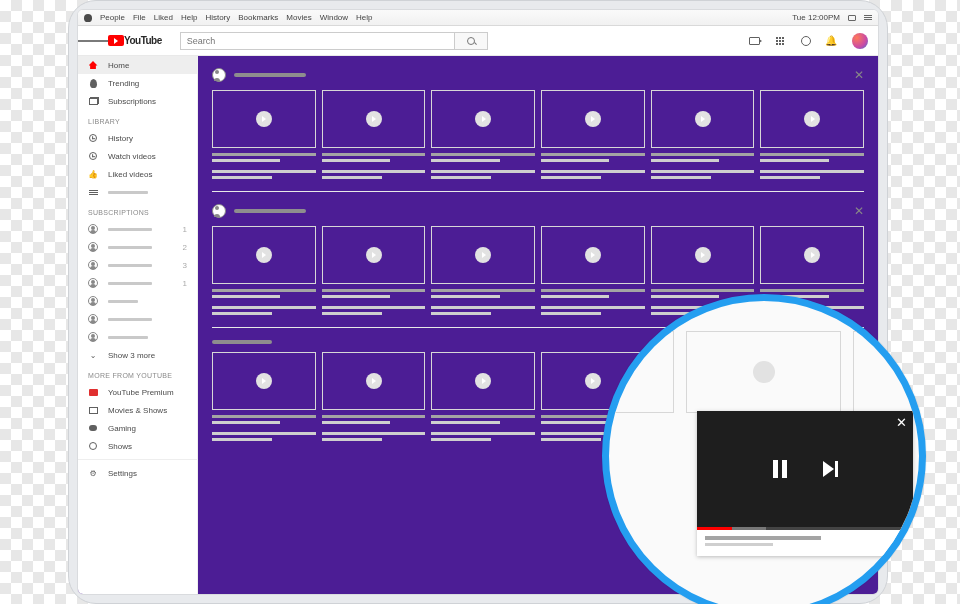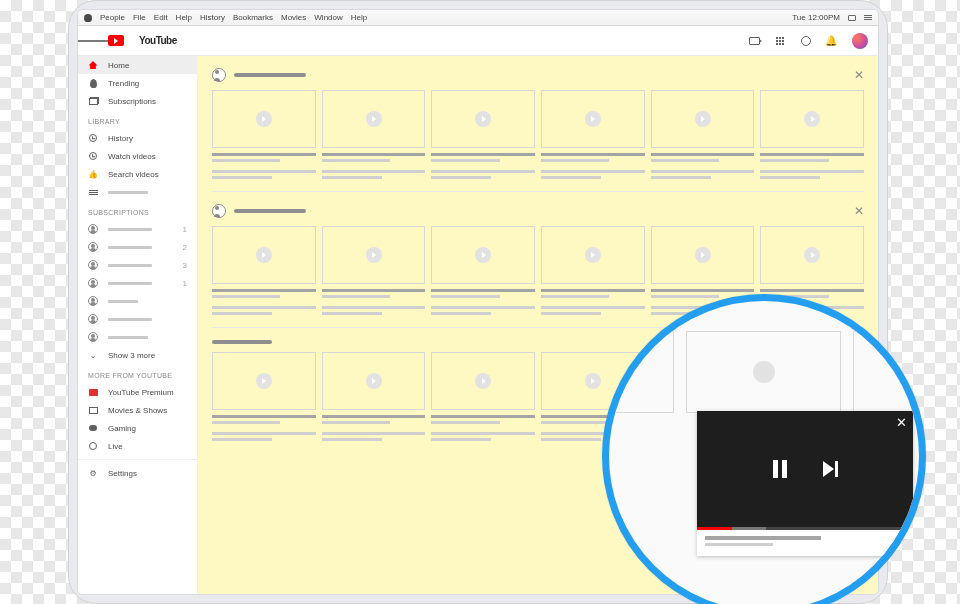--- a/index.html
+++ b/index.html
@@ -17,41 +17,41 @@
 .menubar .ml{display:flex;gap:8px;align-items:center}
 .menubar .mr{display:flex;gap:8px;align-items:center}
 .apple{width:8px;height:8px;background:#4a4a4a;border-radius:50% 50% 45% 45%}
 .sq{width:8px;height:6px;border:1px solid #666;border-radius:1px}
 .burg{width:8px;display:flex;flex-direction:column;gap:1px}
 .burg span{height:1px;background:#666}
 
 .ytbar{height:30px;background:#fff;border-bottom:1px solid #e9e9e9;display:flex;align-items:center}
 .menu-btn{width:30px;display:flex;align-items:center;justify-content:center}
 .menu-btn span,.menu-burg span{display:block;width:12px;height:2px;background:#7a7a7a;margin:1px 0}
-.ytlogo{display:flex;align-items:center;gap:15px;margin-right:18px}
+.ytlogo{display:flex;align-items:center;gap:0;margin-right:18px}
 .ytlogo .play{width:16px;height:11px;background:#ff0000;border-radius:2px;display:flex;align-items:center;justify-content:center}
 .ytlogo .play::after{content:"";border-left:4px solid #fff;border-top:3px solid transparent;border-bottom:3px solid transparent}
 .ytlogo .txt{font-size:10px;font-weight:bold;letter-spacing:-.5px;color:#282828}
 .search{display:flex;width:308px;height:18px}
 .search input{flex:1;border:1px solid #ccc;border-right:none;font-size:9px;padding:0 6px;color:#888;outline:none}
 .search button{width:34px;border:1px solid #ccc;background:#f8f8f8;display:flex;align-items:center;justify-content:center}
 .mag{width:8px;height:8px;border:1px solid #777;border-radius:50%;position:relative}
 .mag::after{content:"";position:absolute;width:3px;height:1px;background:#777;right:-3px;bottom:0;transform:rotate(45deg)}
 .ytbar .sp{flex:1}
 .ytright{display:flex;align-items:center;gap:14px;margin-right:10px}
 .ic{width:12px;height:12px;display:flex;align-items:center;justify-content:center;color:#606060;font-size:10px}
 .grid9{display:grid;grid-template-columns:repeat(3,2px);gap:1px}
 .grid9 span{width:2px;height:2px;background:#606060}
 .cam{width:11px;height:8px;border:1px solid #606060;border-radius:1px;position:relative}
 .cam::after{content:"";position:absolute;right:-3px;top:1px;border-left:3px solid #606060;border-top:2px solid transparent;border-bottom:2px solid transparent}
 .msg{width:10px;height:10px;border:1px solid #606060;border-radius:50%;position:relative}
 .bell{font-size:10px;color:#606060}
 .avatar{width:16px;height:16px;border-radius:50%;background:radial-gradient(circle at 30% 30%,#ff7a59,#c94aa5 60%,#3973d6)}
 
-.main{display:flex;height:calc(100% - 46px);background:#fef9c3;overflow:hidden}
+.main{display:flex;height:calc(100% - 46px);background:#4c1d95;overflow:hidden}
 .sidebar{width:120px;background:#fff;font-size:8px;color:#4a4a4a;overflow:hidden;flex:none;border-right:1px solid #f0f0f0}
 .side-item{height:18px;display:flex;align-items:center;padding:0 10px;gap:10px;cursor:pointer}
 .side-item.active{background:#eeeeee}
 .side-item .sicon{width:10px;height:10px;display:flex;align-items:center;justify-content:center;color:#606060}
 .side-item.active .sicon{color:#ff0000}
 .side-item .num{margin-left:auto;color:#aaa}
 .side-head{padding:8px 10px 4px;font-size:7px;color:#8a8a8a;letter-spacing:.3px}
 .home-ic{width:9px;height:8px;background:currentColor;clip-path:polygon(50% 0,100% 55%,82% 55%,82% 100%,18% 100%,18% 55%,0 55%)}
 .flame{width:7px;height:9px;background:currentColor;border-radius:50% 50% 50% 50%/60% 60% 40% 40%}
 .stack{width:9px;height:7px;border:1px solid currentColor;box-shadow:1px -1px 0 0 currentColor}
@@ -111,21 +111,21 @@
 <div class="checker"></div>
 
 <div class="laptop">
  <div class="screen">
 
   <div class="menubar">
    <div class="ml">
     <div class="apple"></div>
     <span>People</span>
     <span>File</span>
-    <span>Edit</span>
+    <span>Liked</span>
     <span>Help</span>
     <span>History</span>
     <span>Bookmarks</span>
     <span>Movies</span>
     <span>Window</span>
     <span>Help</span>
    </div>
    <div class="mr">
     <span>Tue 12:00PM</span>
     <div class="sq"></div>
@@ -140,20 +140,26 @@
   <div class="ytbar">
    <div class="menu-btn">
           <span></span>
           <span></span>
           <span></span>
         </div>
    <div class="ytlogo">
     <div class="play"></div>
     <div class="txt">YouTube</div>
    </div>
+   <div class="search">
+    <input placeholder="Search" style="">
+    <button>
+            <div class="mag"></div>
+          </button>
+   </div>
    <div class="sp"></div>
    <div class="ytright">
     <div class="ic">
             <div class="cam"></div>
           </div>
     <div class="ic">
             <div class="grid9">
               <span></span>
               <span></span>
               <span></span>
@@ -203,21 +209,21 @@
             <span>History</span>
           </div>
     <div class="side-item">
             <div class="sicon">
               <div class="clock"></div>
             </div>
             <span>Watch videos</span>
           </div>
     <div class="side-item">
             <div class="sicon thumb">👍</div>
-            <span>Search videos</span>
+            <span>Liked videos</span>
           </div>
     <div class="side-item">
             <div class="sicon">
               <div class="three">
                 <span></span>
                 <span></span>
                 <span></span>
               </div>
             </div>
             <div class="placeholder" style="width:40px"></div>
@@ -277,21 +283,21 @@
     <div class="side-item">
             <div class="sicon">
               <div class="gm"></div>
             </div>
             <span>Gaming</span>
           </div>
     <div class="side-item">
             <div class="sicon">
               <div class="ant"></div>
             </div>
-            <span>Live</span>
+            <span>Shows</span>
           </div>
     <div style="height:1px;background:#eee;margin:4px 0"></div>
     <div class="side-item">
             <div class="sicon">⚙</div>
             <span>Settings</span>
           </div>
    </div>
 
    <div class="content">
 

